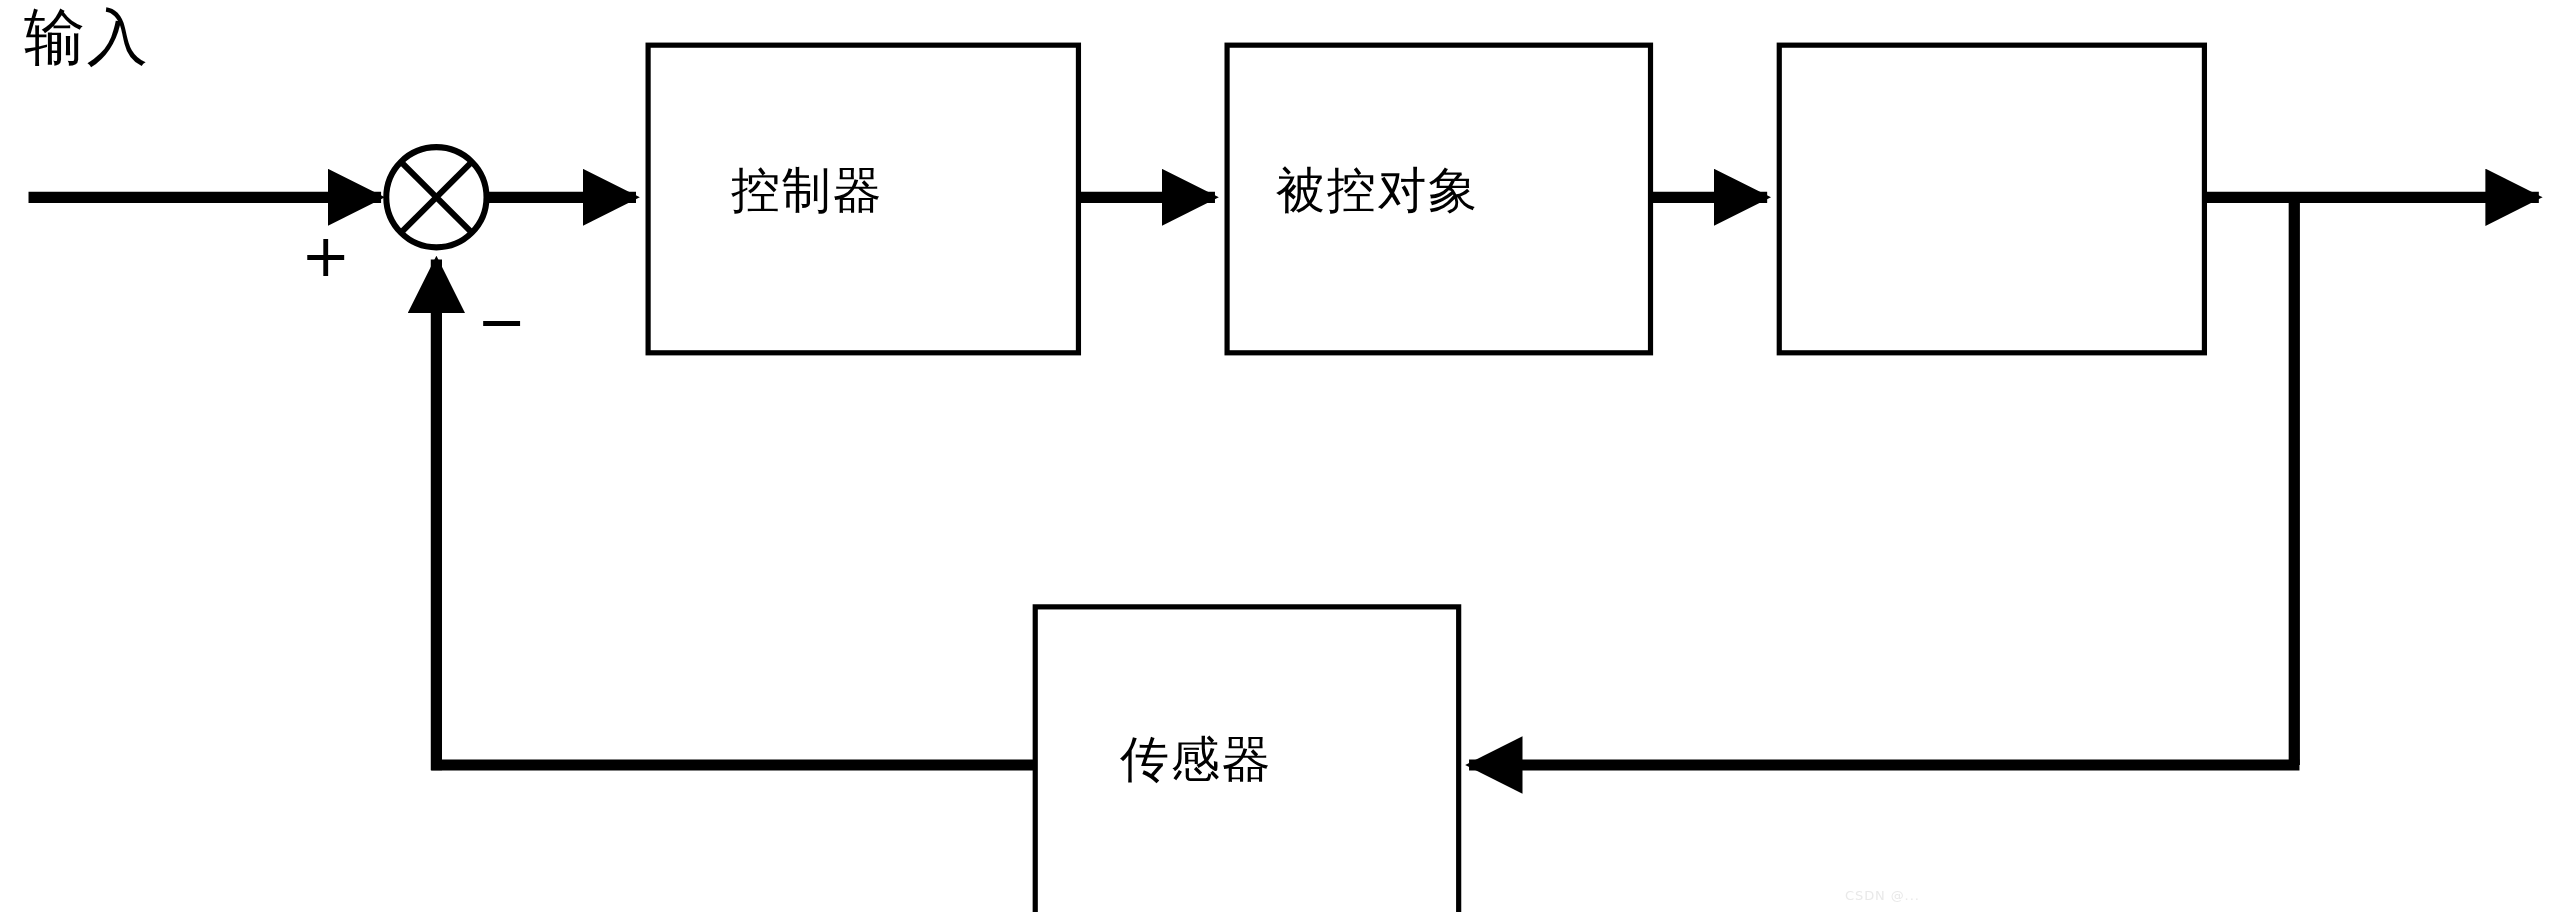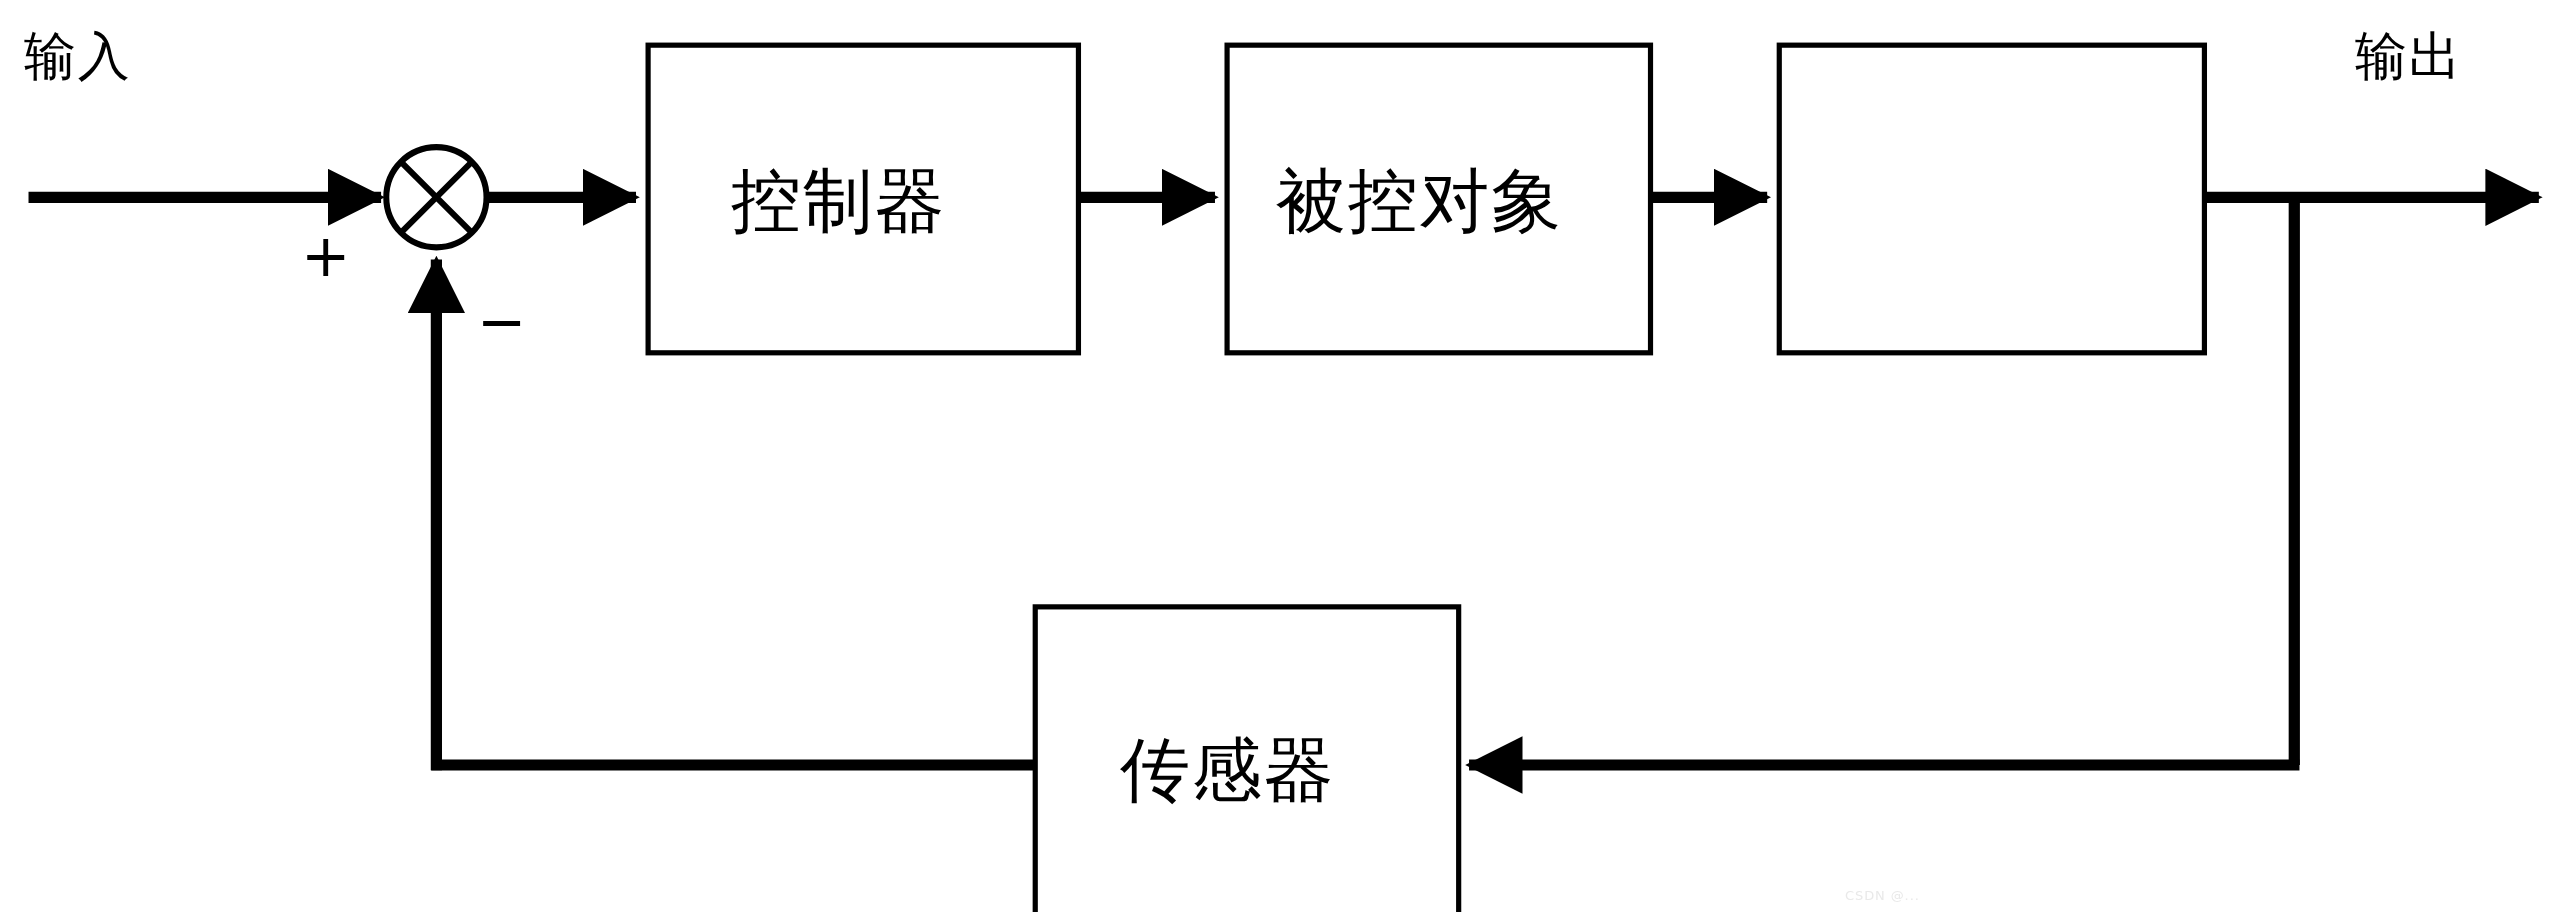--- a/index.html
+++ b/index.html
@@ -28,31 +28,30 @@
   }
   .blk-label,
   .io-label,
   .sign-label {
     position: absolute;
     color: #000000;
     white-space: nowrap;
     user-select: none;
   }
   .blk-label {
-    font-size: 70px;
+    font-size: 49px;
     line-height: 1;
     letter-spacing: 1.7px;
-    font-family: Liberation Sans, sans-serif;
+    font-family: Liberation Serif, serif;
   }
   .io-label {
-    font-size: 52px;
+    font-size: 61px;
     line-height: 1;
     letter-spacing: 1.7px;
-    font-family: Liberation Mono, monospace;
-    margin-top: 28px;
+    font-family: Liberation Serif, serif;
   }
   .sign-label {
     font-size: 59px;
     line-height: 1;
     font-family: "DejaVu Sans", "Liberation Sans", sans-serif;
   }
   .watermark {
     position: absolute;
     font-size: 13px;
     color: #e9e9e9;
@@ -102,21 +101,20 @@
 
     <line x1="2661" y1="885" x2="1700" y2="885" stroke="#000000" stroke-width="13" marker-end="url(#arrowR)"></line>
 
     <line x1="1198" y1="885" x2="499" y2="885" stroke="#000000" stroke-width="13"></line>
 
     <line x1="505" y1="891" x2="505" y2="300" stroke="#000000" stroke-width="13" marker-end="url(#arrowU)"></line>
   </svg>
 
   <div class="io-label" style="left:24px; top:7px;">输入</div>
 
-  <div class="io-label" style="left:2355px; top:7px;">输出</div>
 
   <div class="sign-label" style="left:301px; top:226px;">+</div>
 
   <div class="sign-label" style="left:477px; top:292px;">−</div>
 
   <div class="blk-label" style="left:731px; top:166px;">控制器</div>
 
   <div class="blk-label" style="left:1276px; top:166px;">被控对象</div>
 
 

